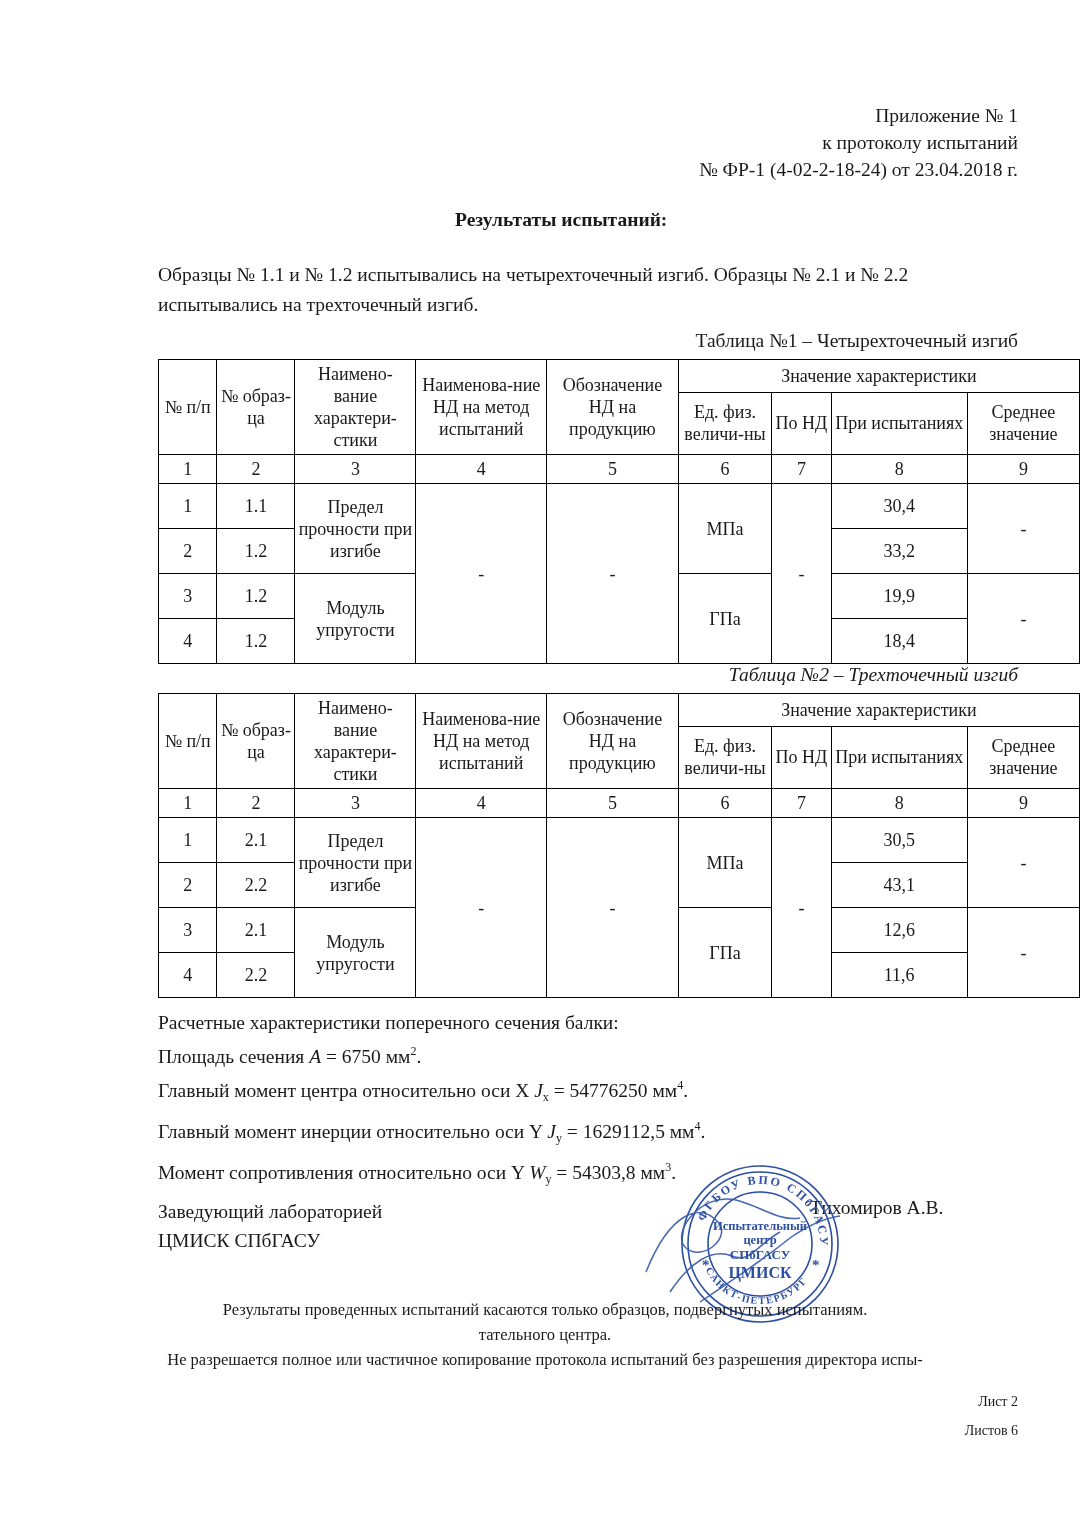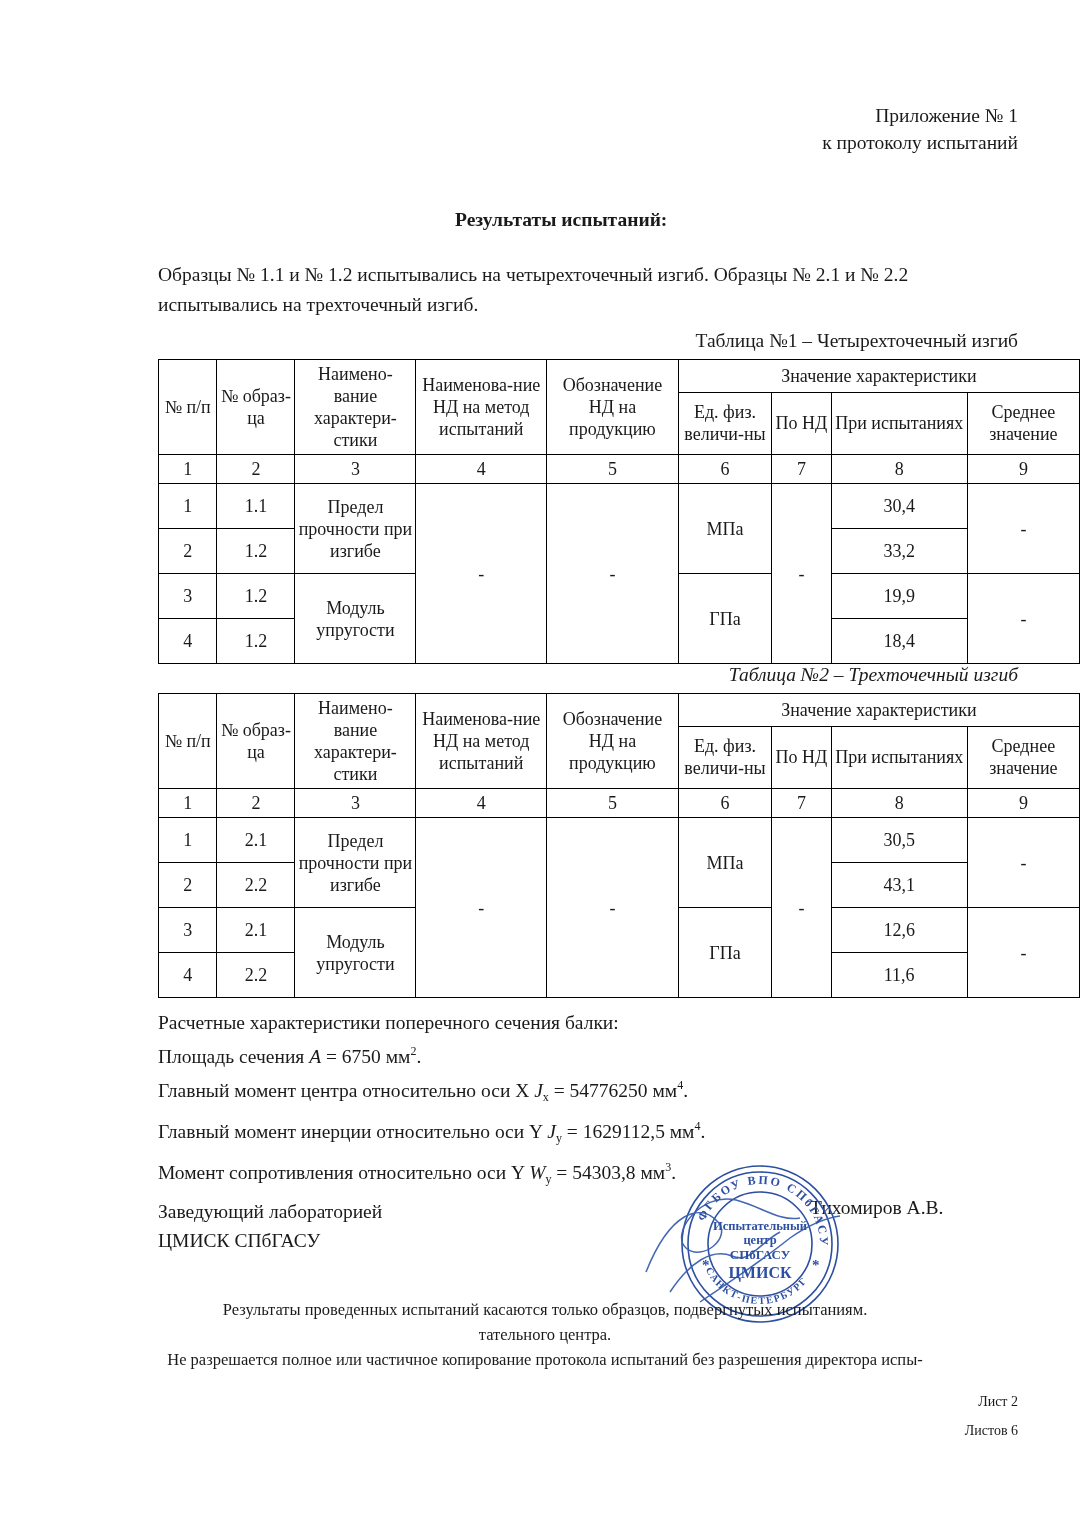--- a/index.html
+++ b/index.html
@@ -140,20 +140,21 @@
   .stamp svg { display: block; }
 </style>
 </head>
 <body>
 
 <div class="page">
 
   <div class="header-block">
     <div>Приложение № 1</div>
     <div>к протоколу испытаний</div>
+    <div>№ ФР-1 (4-02-2-18-24) от 23.04.2018 г.</div>
   </div>
 
   <div class="results-title">Результаты испытаний:</div>
 
   <div class="intro">Образцы № 1.1 и № 1.2 испытывались на четырехточечный изгиб. Образцы № 2.1 и № 2.2 испытывались на трехточечный изгиб.</div>
 
   <div class="table-caption cap1">Таблица №1 – Четырехточечный изгиб</div>
   <table class="doc t1">
     <tbody>
         <tr>

